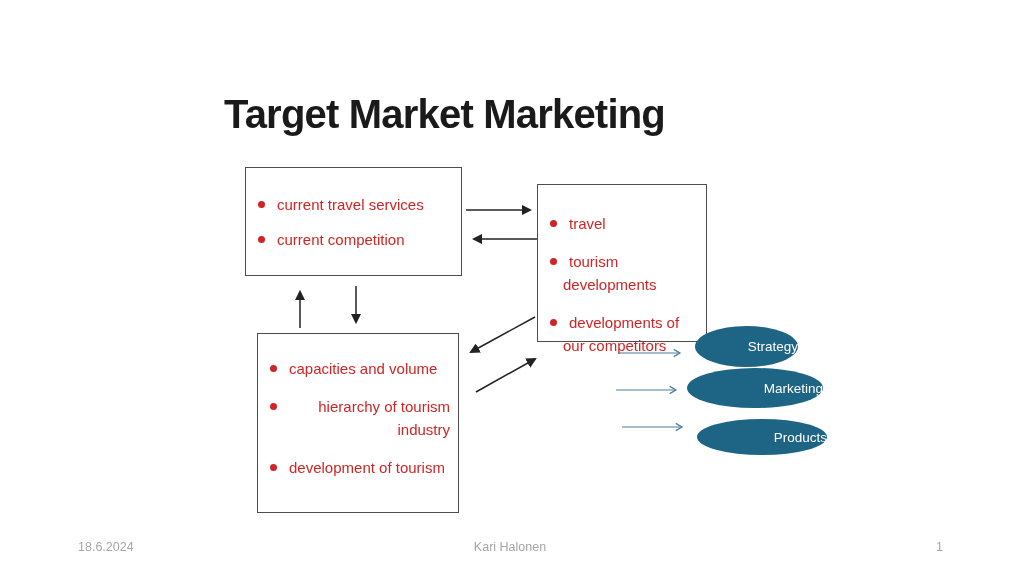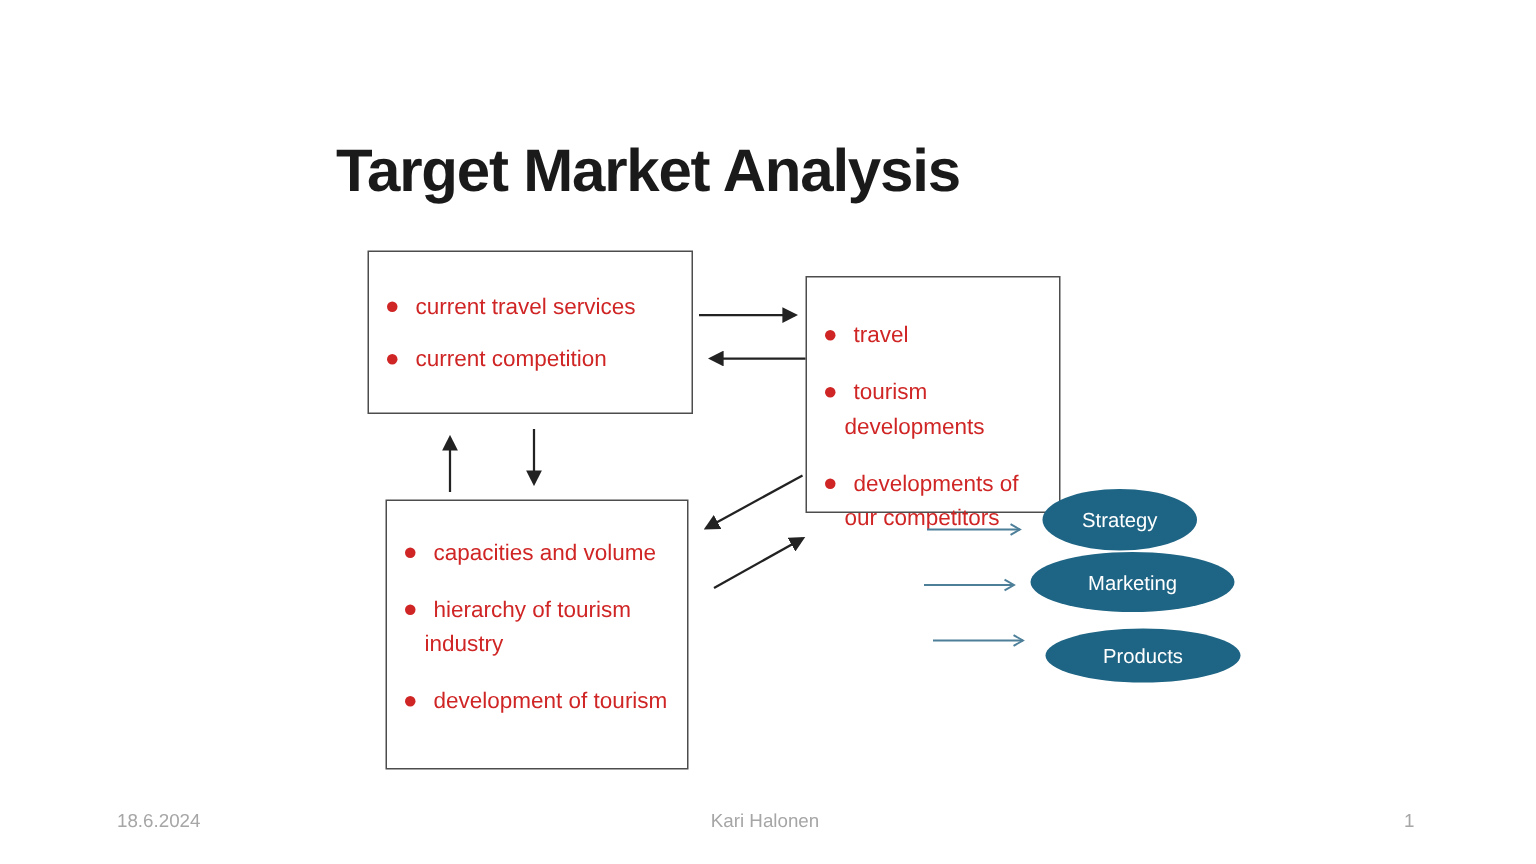--- a/index.html
+++ b/index.html
@@ -61,42 +61,42 @@
     width:7px;height:7px;
     border-radius:50%;
     background:var(--accent-red,#d02525);
     flex-shrink:0;
     margin-right:6px;
   }
   .box-a .dot{margin-top:6px;}
   .box-b .dot,.box-c .dot{margin-top:8px;}
   .txt{text-indent:6px;}
   .box-b .txt{max-width:136px;}
-  .box-c .txt{max-width:168px;}
+  .box-c .txt{max-width:168px;text-align:right;}
   .box-c li:nth-child(4) .txt{max-width:118px;}
   
   .arrows{
     position:absolute;left:0;top:0;
     width:1024px;height:576px;
     z-index:4;
     pointer-events:none;
   }
   .ln-black{stroke:var(--arrow-black,#222222);stroke-width:1.5;fill:none;}
   .ln-teal{stroke:var(--arrow-teal,#4d7f99);stroke-width:1.2;fill:none;}
   .head-fill{fill:var(--arrow-black,#222222);}
   .head-line{stroke:var(--arrow-teal,#4d7f99);fill:none;stroke-width:1.4;}
   
   .oval{
     position:absolute;
     border-radius:50%;
     background:var(--oval-fill,#1e6484);
     color:var(--oval-text,#ffffff);
     display:flex;
     align-items:center;
-    justify-content:center;
+    justify-content:flex-end;
     font-size:13.5px;
     z-index:8;
   }
   .oval-strategy{left:695px;top:326px;width:103px;height:41px;}
   .oval-marketing{left:687px;top:368px;width:136px;height:40px;}
   .oval-products{left:697px;top:419px;width:130px;height:36px;}
   
   .footer-item{
     position:absolute;
     font-size:12.5px;
@@ -105,21 +105,21 @@
   }
   .footer-date{left:78px;top:540px;}
   .footer-author{left:502px;top:540px;transform:translateX(-50%);padding-left:16px;}
   .footer-page{left:936px;top:540px;}
 </style>
 </head>
 <body>
 
 <div class="slide">
 
-  <h1 class="title">Target Market Analysis</h1>
+  <h1 class="title">Target Market Marketing</h1>
 
   <svg class="arrows" viewBox="0 0 1024 576" xmlns="http://www.w3.org/2000/svg">
     <defs>
       <marker id="head-solid" viewBox="0 0 10 10" refX="8" refY="5" markerWidth="7" markerHeight="7" orient="auto-start-reverse">
         <path d="M0,0 L10,5 L0,10 z" class="head-fill"></path>
       </marker>
       <marker id="head-open" viewBox="0 0 12 12" refX="9" refY="6" markerWidth="9" markerHeight="9" orient="auto">
         <path d="M2,2 L9,6 L2,10" class="head-line"></path>
       </marker>
     </defs>

